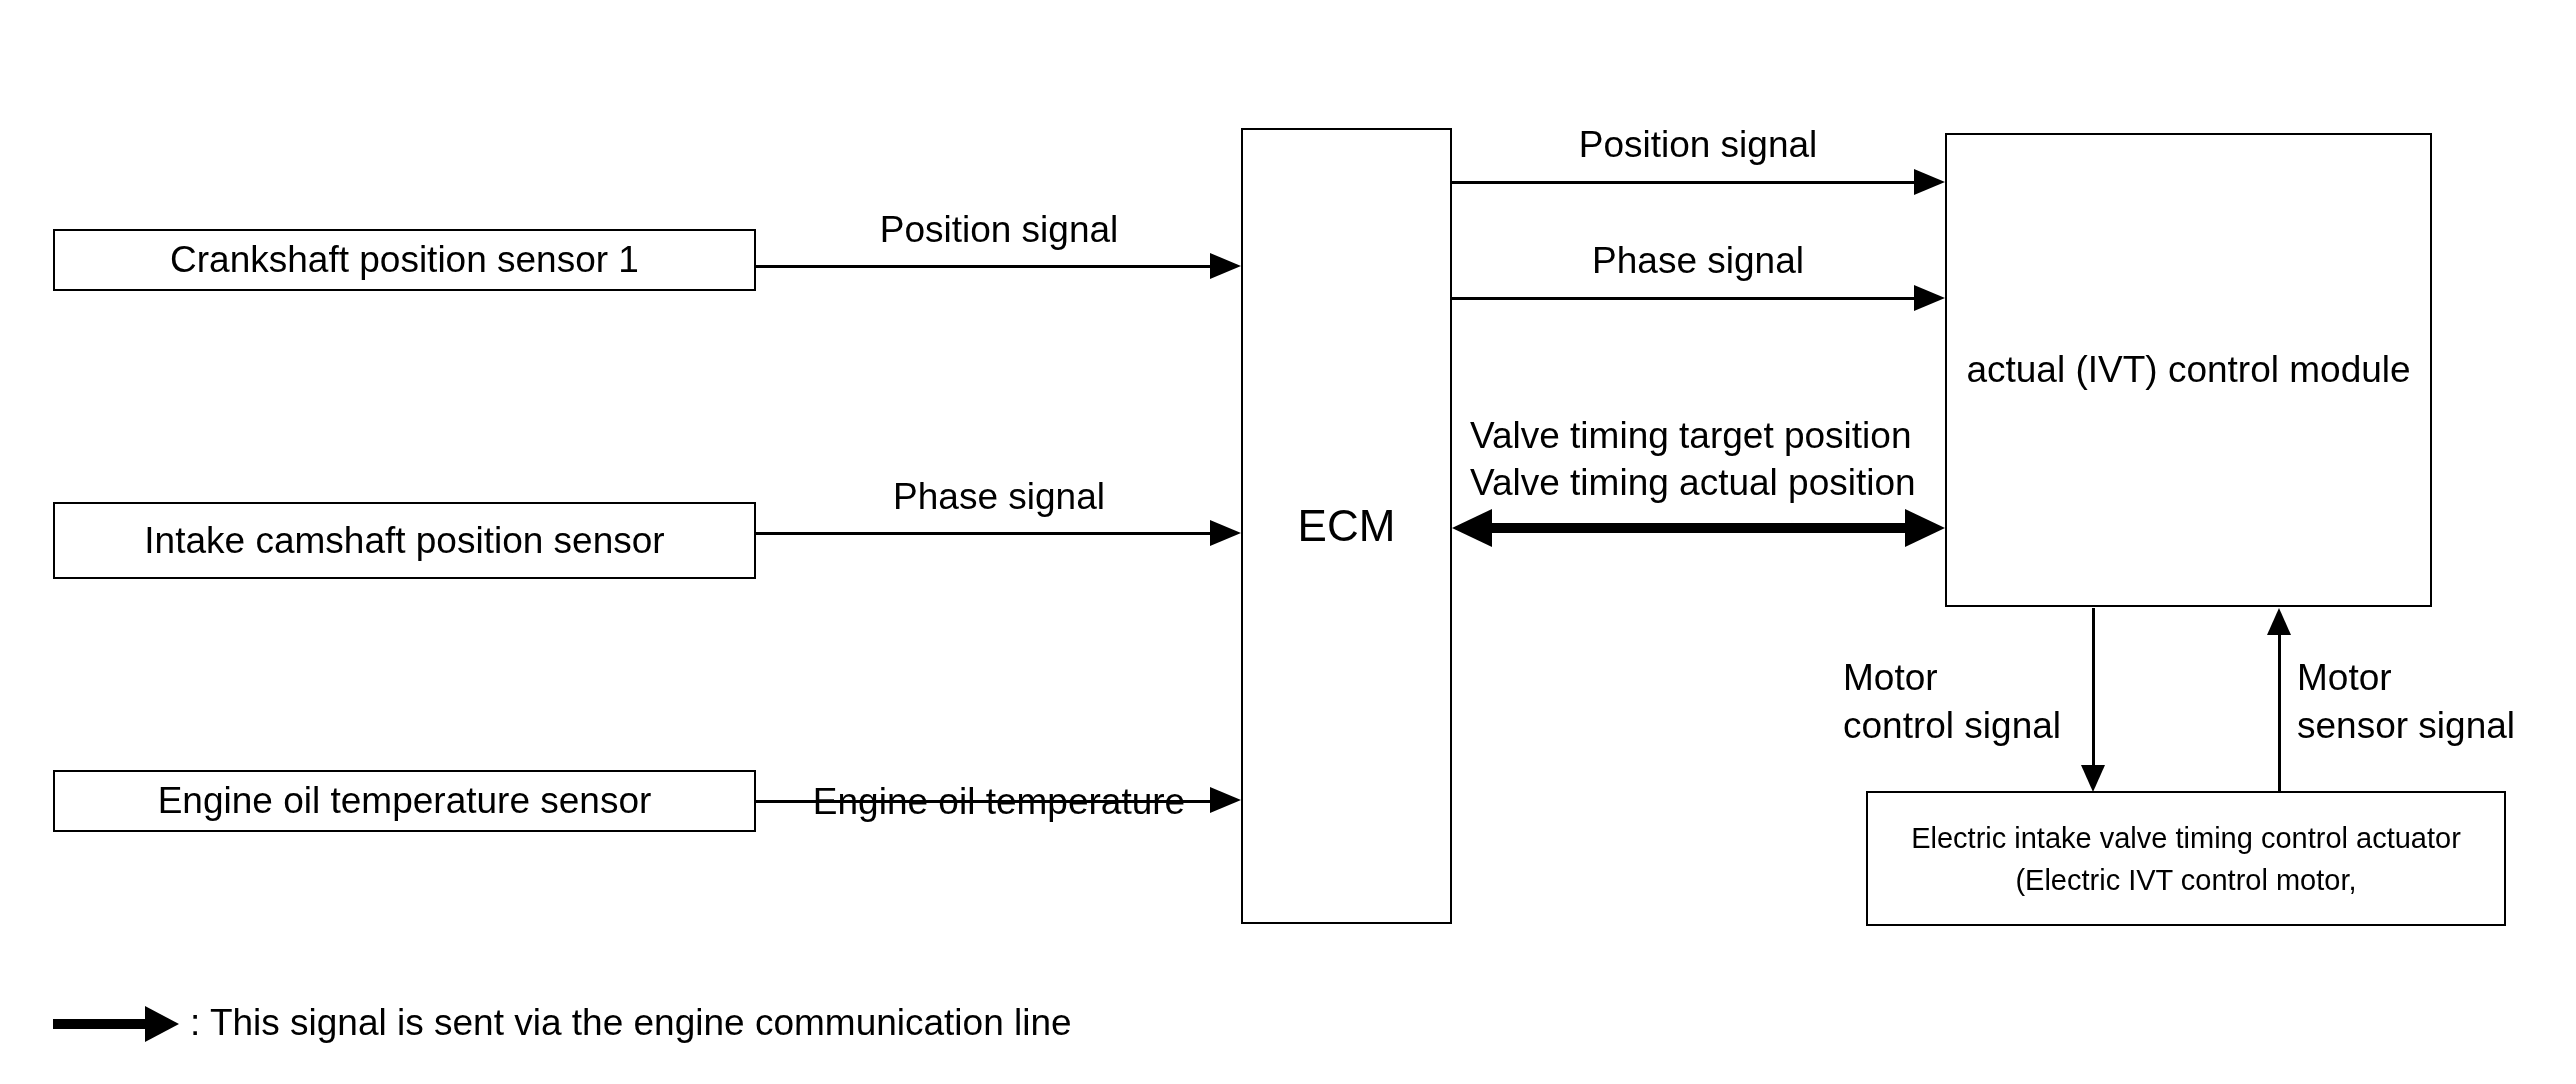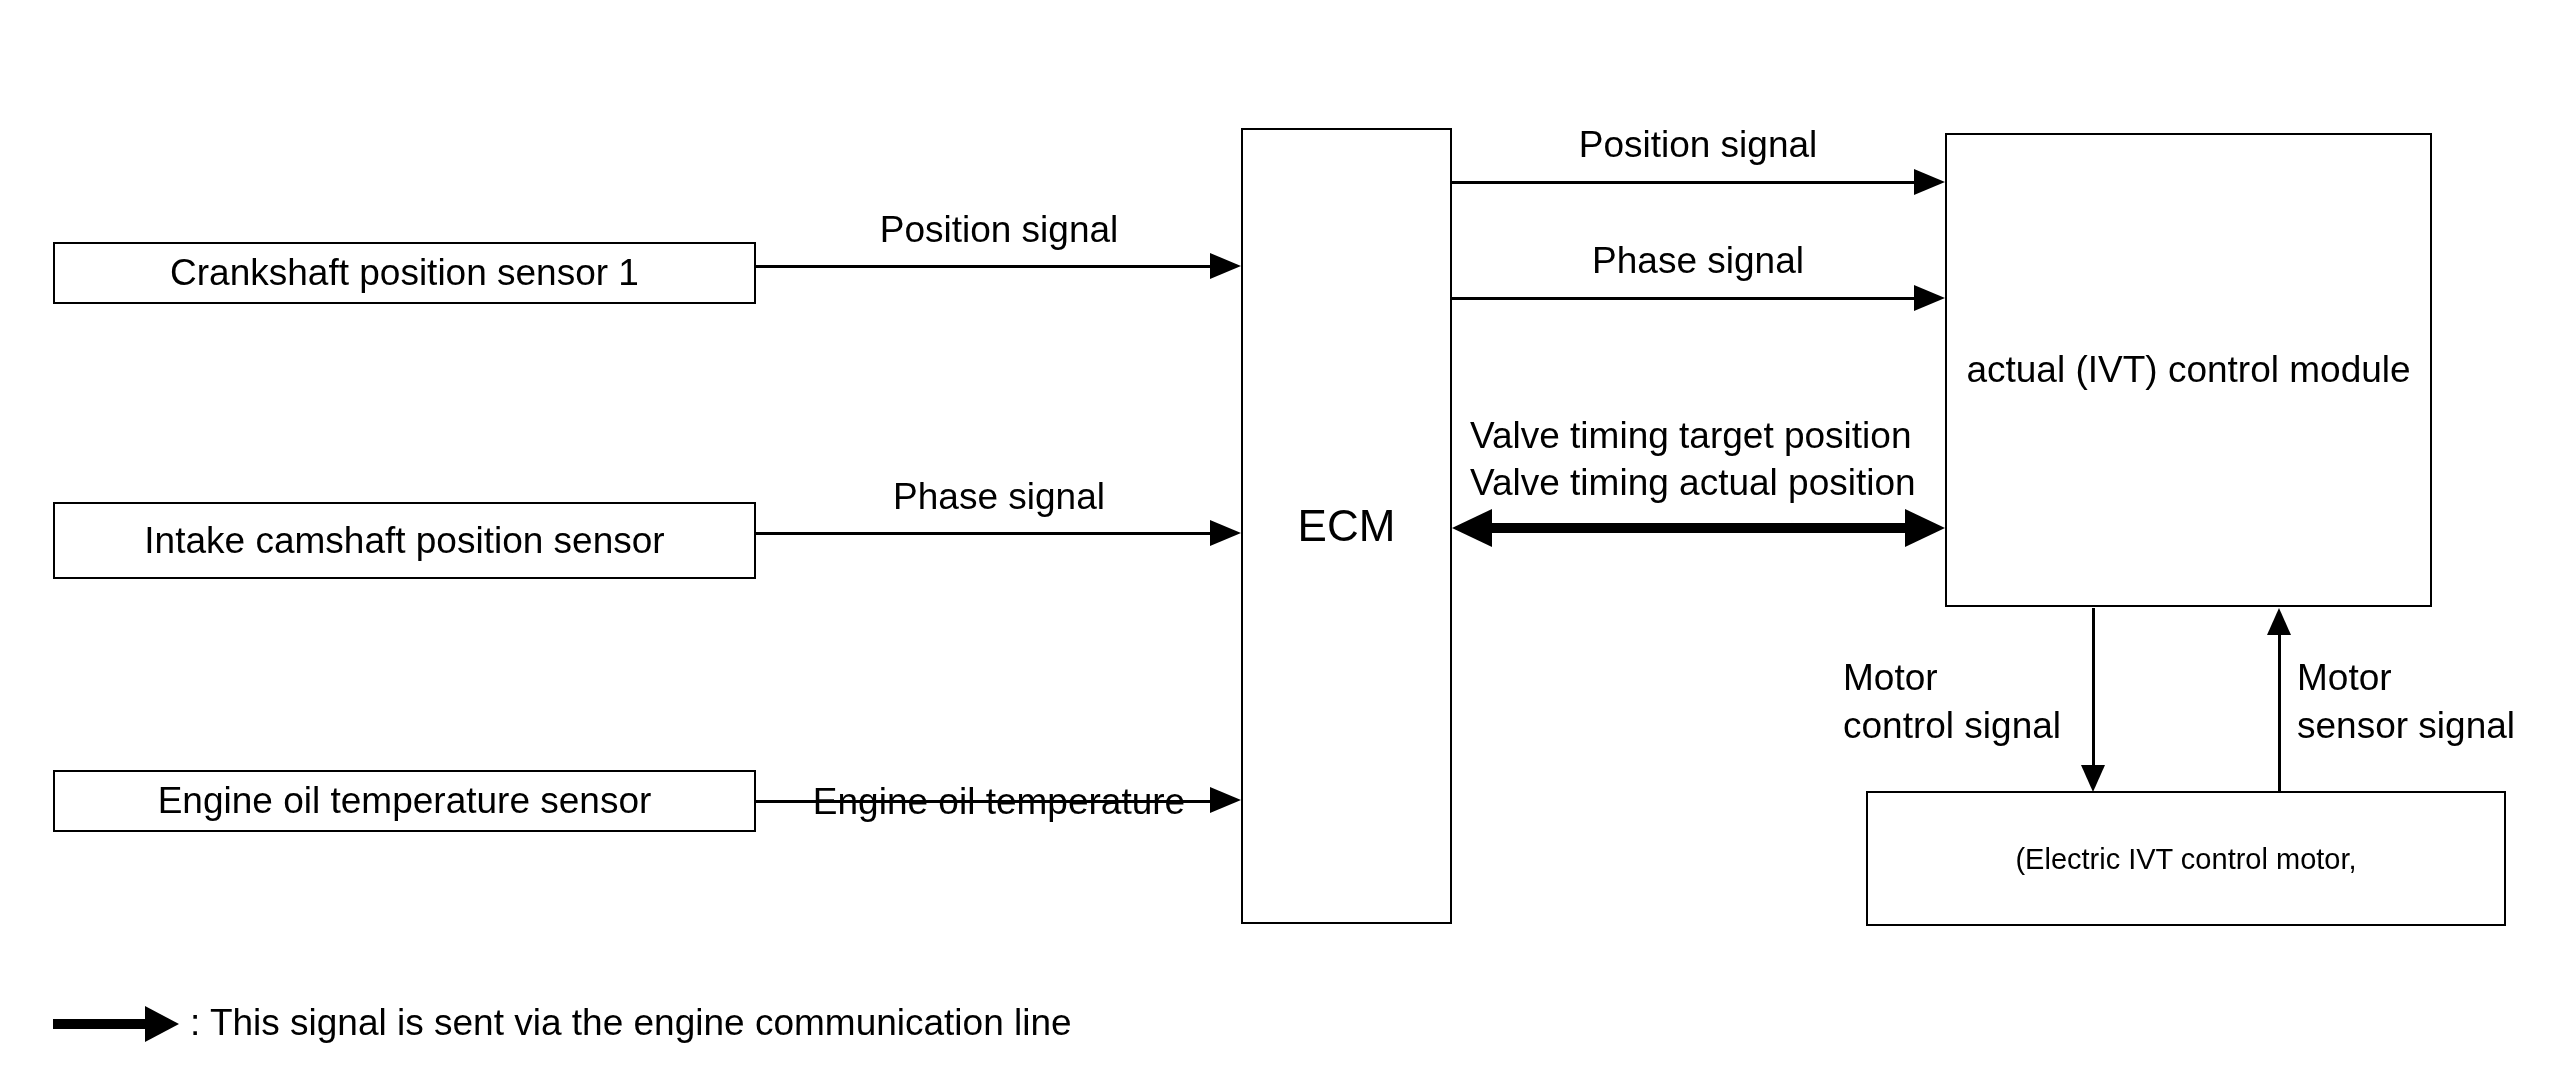--- a/index.html
+++ b/index.html
@@ -70,21 +70,21 @@
     line-height: 48px;
     white-space: nowrap;
     margin-top: 14px;
   }
 </style>
 </head>
 <body>
 
 <div id="canvas">
 
-  <div class="box" style="left:53px; top:242px; width:703px; height:62px;">
+  <div class="box" style="left:53px; top:229px; width:703px; height:62px;">
     <span>Crankshaft position sensor 1</span>
   </div>
 
   <div class="box" style="left:53px; top:502px; width:703px; height:77px;">
     <span>Intake camshaft position sensor</span>
   </div>
 
   <div class="box" style="left:53px; top:770px; width:703px; height:62px;">
     <span>Engine oil temperature sensor</span>
   </div>
@@ -94,20 +94,21 @@
   </div>
 
   <div class="box" style="left:1945px; top:133px; width:487px; height:474px;">
     <div>
       <div>actual (IVT) control module</div>
     </div>
   </div>
 
   <div class="box" style="left:1866px; top:791px; width:640px; height:135px; font-size:29px; line-height:42px;">
     <div>
+      <div>Electric intake valve timing control actuator</div>
       <div>(Electric IVT control motor,</div>
     </div>
   </div>
 
   <div class="hline" style="left:756px; top:265px; width:457px;"></div>
   <div class="tri tri-right-thin" style="left:1210px; top:253px;"></div>
   <div class="label center-xy" style="left:999px; top:230px;">Position signal</div>
 
   <div class="hline" style="left:756px; top:532px; width:457px;"></div>
   <div class="tri tri-right-thin" style="left:1210px; top:520px;"></div>

